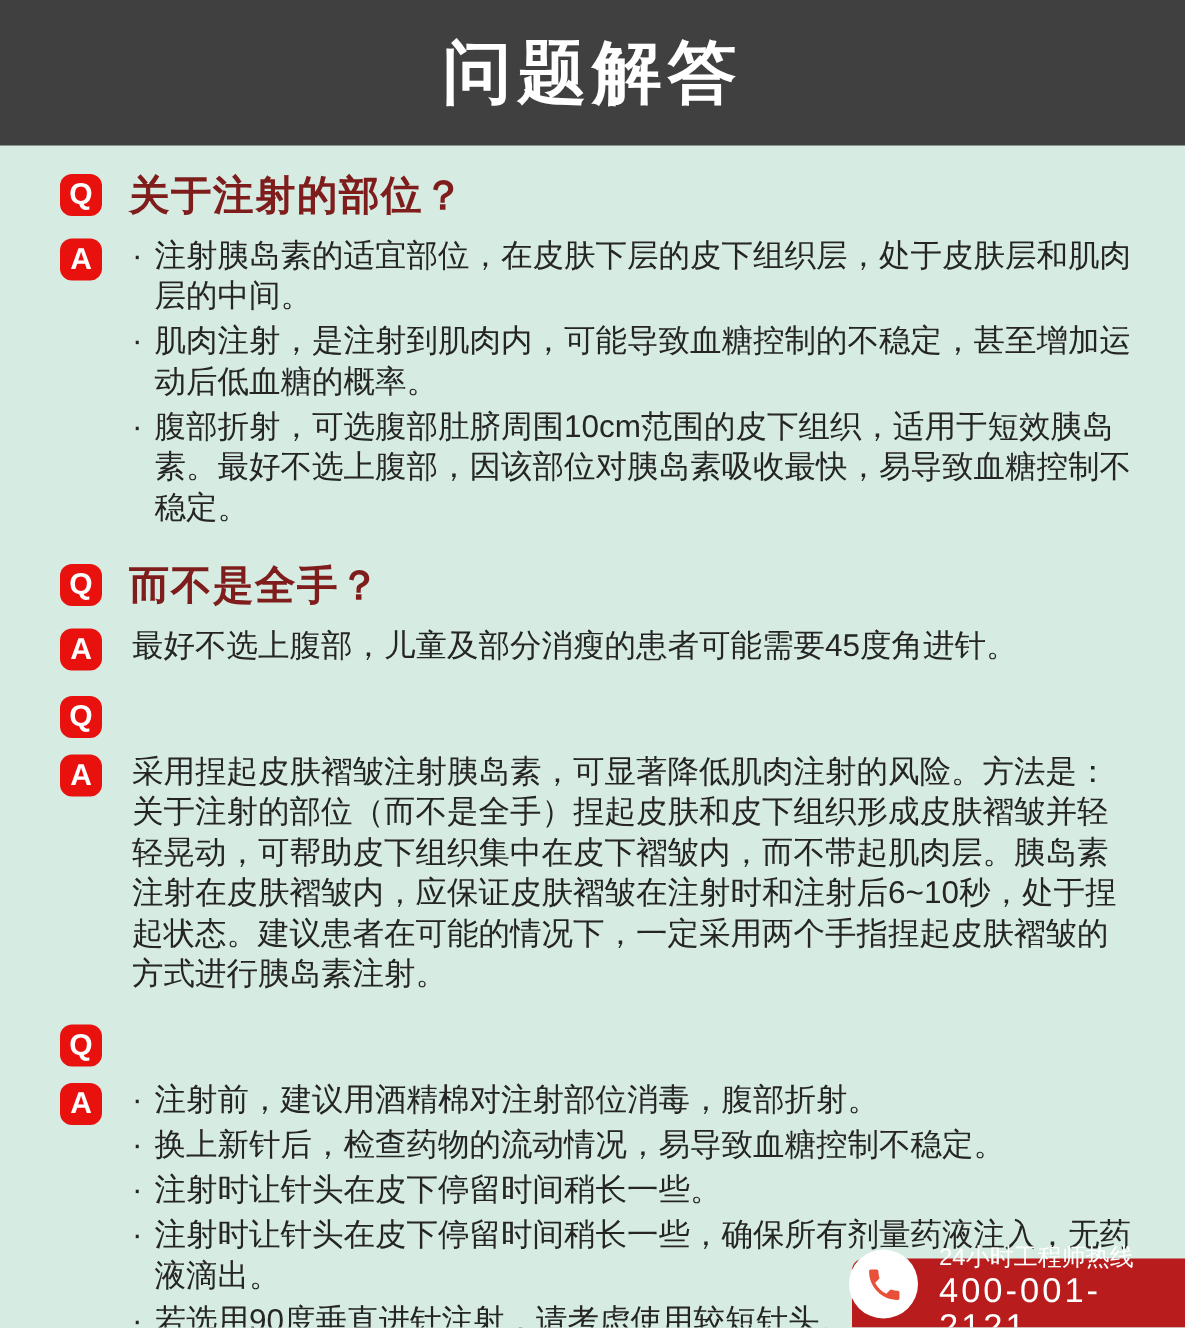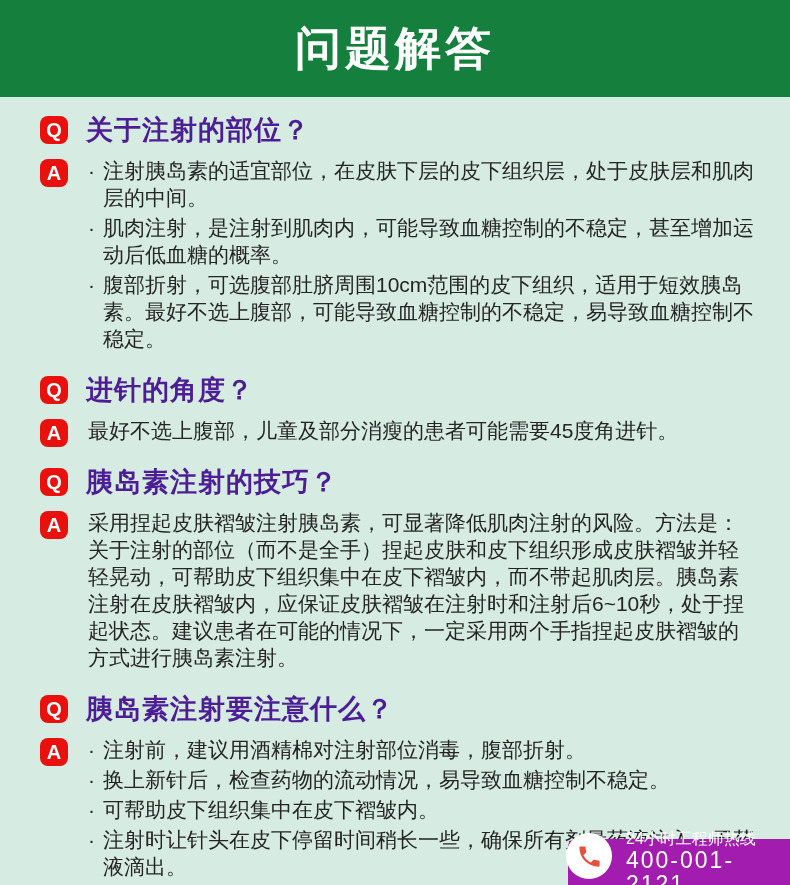--- a/index.html
+++ b/index.html
@@ -5,21 +5,21 @@
   html, body { margin: 0; padding: 0; }
   body {
     width: 790px; height: 885px;
     background: #d6ebe2;
     font-family: "Liberation Sans", "DejaVu Sans", sans-serif;
     position: relative;
     overflow: hidden;
   }
   .page-header {
     height: 97px;
-    background: #15803d;
+    background: #404040;
     display: flex; align-items: center; justify-content: center;
   }
   .page-title {
     margin: 0;
     color: #ffffff;
     font-size: 46px;
     font-weight: bold;
     letter-spacing: 4px;
   }
   .faq {
@@ -36,41 +36,41 @@
     color: #ffffff;
     border-radius: 8px;
     display: flex; align-items: center; justify-content: center;
     font-size: 20px; font-weight: bold;
     line-height: 1;
   }
   .q-title {
     margin: 0;
     font-size: 27px;
     font-weight: bold;
-    color: #4c1d95;
+    color: #7f1d1d;
     letter-spacing: 1px;
     text-align: right;
   }
   .a-row { display: flex; align-items: flex-start; gap: 20px; }
   .a-row .badge { margin-top: 2px; }
   .a-content { flex: 1; min-width: 0; }
   .a-item {
     display: flex;
     font-size: 21px;
     line-height: 27px;
     color: #252525;
     margin-bottom: 3px;
   }
   .dot { width: 15px; flex: none; }
   .a-text { flex: 1; min-width: 0; }
   .hotline {
     position: absolute;
     right: 0; bottom: 0;
     width: 222px; height: 46px;
-    background: #a21caf;
+    background: #b91c1c;
     border-radius: 8px 0 0 0;
     box-sizing: border-box;
     padding-left: 58px;
     display: flex; flex-direction: column; justify-content: center;
     color: #ffffff;
   }
   .hotline-circle {
     position: absolute;
     left: -2px; top: -6px;
     width: 46px; height: 46px;
@@ -103,79 +103,77 @@
     <span class="a-text">注射胰岛素的适宜部位，在皮肤下层的皮下组织层，处于皮肤层和肌肉层的中间。</span>
   </div>
 
   <div class="a-item">
     <span class="dot">·</span>
     <span class="a-text">肌肉注射，是注射到肌肉内，可能导致血糖控制的不稳定，甚至增加运动后低血糖的概率。</span>
   </div>
 
   <div class="a-item">
     <span class="dot">·</span>
-    <span class="a-text">腹部折射，可选腹部肚脐周围10cm范围的皮下组织，适用于短效胰岛素。最好不选上腹部，可能导致血糖控制的不稳定，易导致血糖控制不稳定。</span>
+    <span class="a-text">腹部折射，可选腹部肚脐周围10cm范围的皮下组织，适用于短效胰岛素。最好不选上腹部，因该部位对胰岛素吸收最快，易导致血糖控制不稳定。</span>
   </div>
 </div>
     </div>
   </section>
 
   <section class="qa-section">
     <div class="q-row">
       <span class="badge">Q</span>
-      <h2 class="q-title">进针的角度？</h2>
+      <h2 class="q-title">而不是全手？</h2>
     </div>
     <div class="a-row">
       <span class="badge">A</span>
       <div class="a-content">
   <div class="a-item">
 
     <span class="a-text">最好不选上腹部，儿童及部分消瘦的患者可能需要45度角进针。</span>
   </div>
 </div>
     </div>
   </section>
 
   <section class="qa-section">
     <div class="q-row">
       <span class="badge">Q</span>
-      <h2 class="q-title">胰岛素注射的技巧？</h2>
     </div>
     <div class="a-row">
       <span class="badge">A</span>
       <div class="a-content">
   <div class="a-item">
 
     <span class="a-text">采用捏起皮肤褶皱注射胰岛素，可显著降低肌肉注射的风险。方法是：关于注射的部位（而不是全手）捏起皮肤和皮下组织形成皮肤褶皱并轻轻晃动，可帮助皮下组织集中在皮下褶皱内，而不带起肌肉层。胰岛素注射在皮肤褶皱内，应保证皮肤褶皱在注射时和注射后6~10秒，处于捏起状态。建议患者在可能的情况下，一定采用两个手指捏起皮肤褶皱的方式进行胰岛素注射。</span>
   </div>
 </div>
     </div>
   </section>
 
   <section class="qa-section">
     <div class="q-row">
       <span class="badge">Q</span>
-      <h2 class="q-title">胰岛素注射要注意什么？</h2>
     </div>
     <div class="a-row">
       <span class="badge">A</span>
       <div class="a-content">
   <div class="a-item">
     <span class="dot">·</span>
     <span class="a-text">注射前，建议用酒精棉对注射部位消毒，腹部折射。</span>
   </div>
 
   <div class="a-item">
     <span class="dot">·</span>
     <span class="a-text">换上新针后，检查药物的流动情况，易导致血糖控制不稳定。</span>
   </div>
 
   <div class="a-item">
     <span class="dot">·</span>
-    <span class="a-text">可帮助皮下组织集中在皮下褶皱内。</span>
+    <span class="a-text">注射时让针头在皮下停留时间稍长一些。</span>
   </div>
 
   <div class="a-item">
     <span class="dot">·</span>
     <span class="a-text">注射时让针头在皮下停留时间稍长一些，确保所有剂量药液注入，无药液滴出。</span>
   </div>
 
   <div class="a-item">
     <span class="dot">·</span>
     <span class="a-text">若选用90度垂直进针注射，请考虑使用较短针头。</span>

